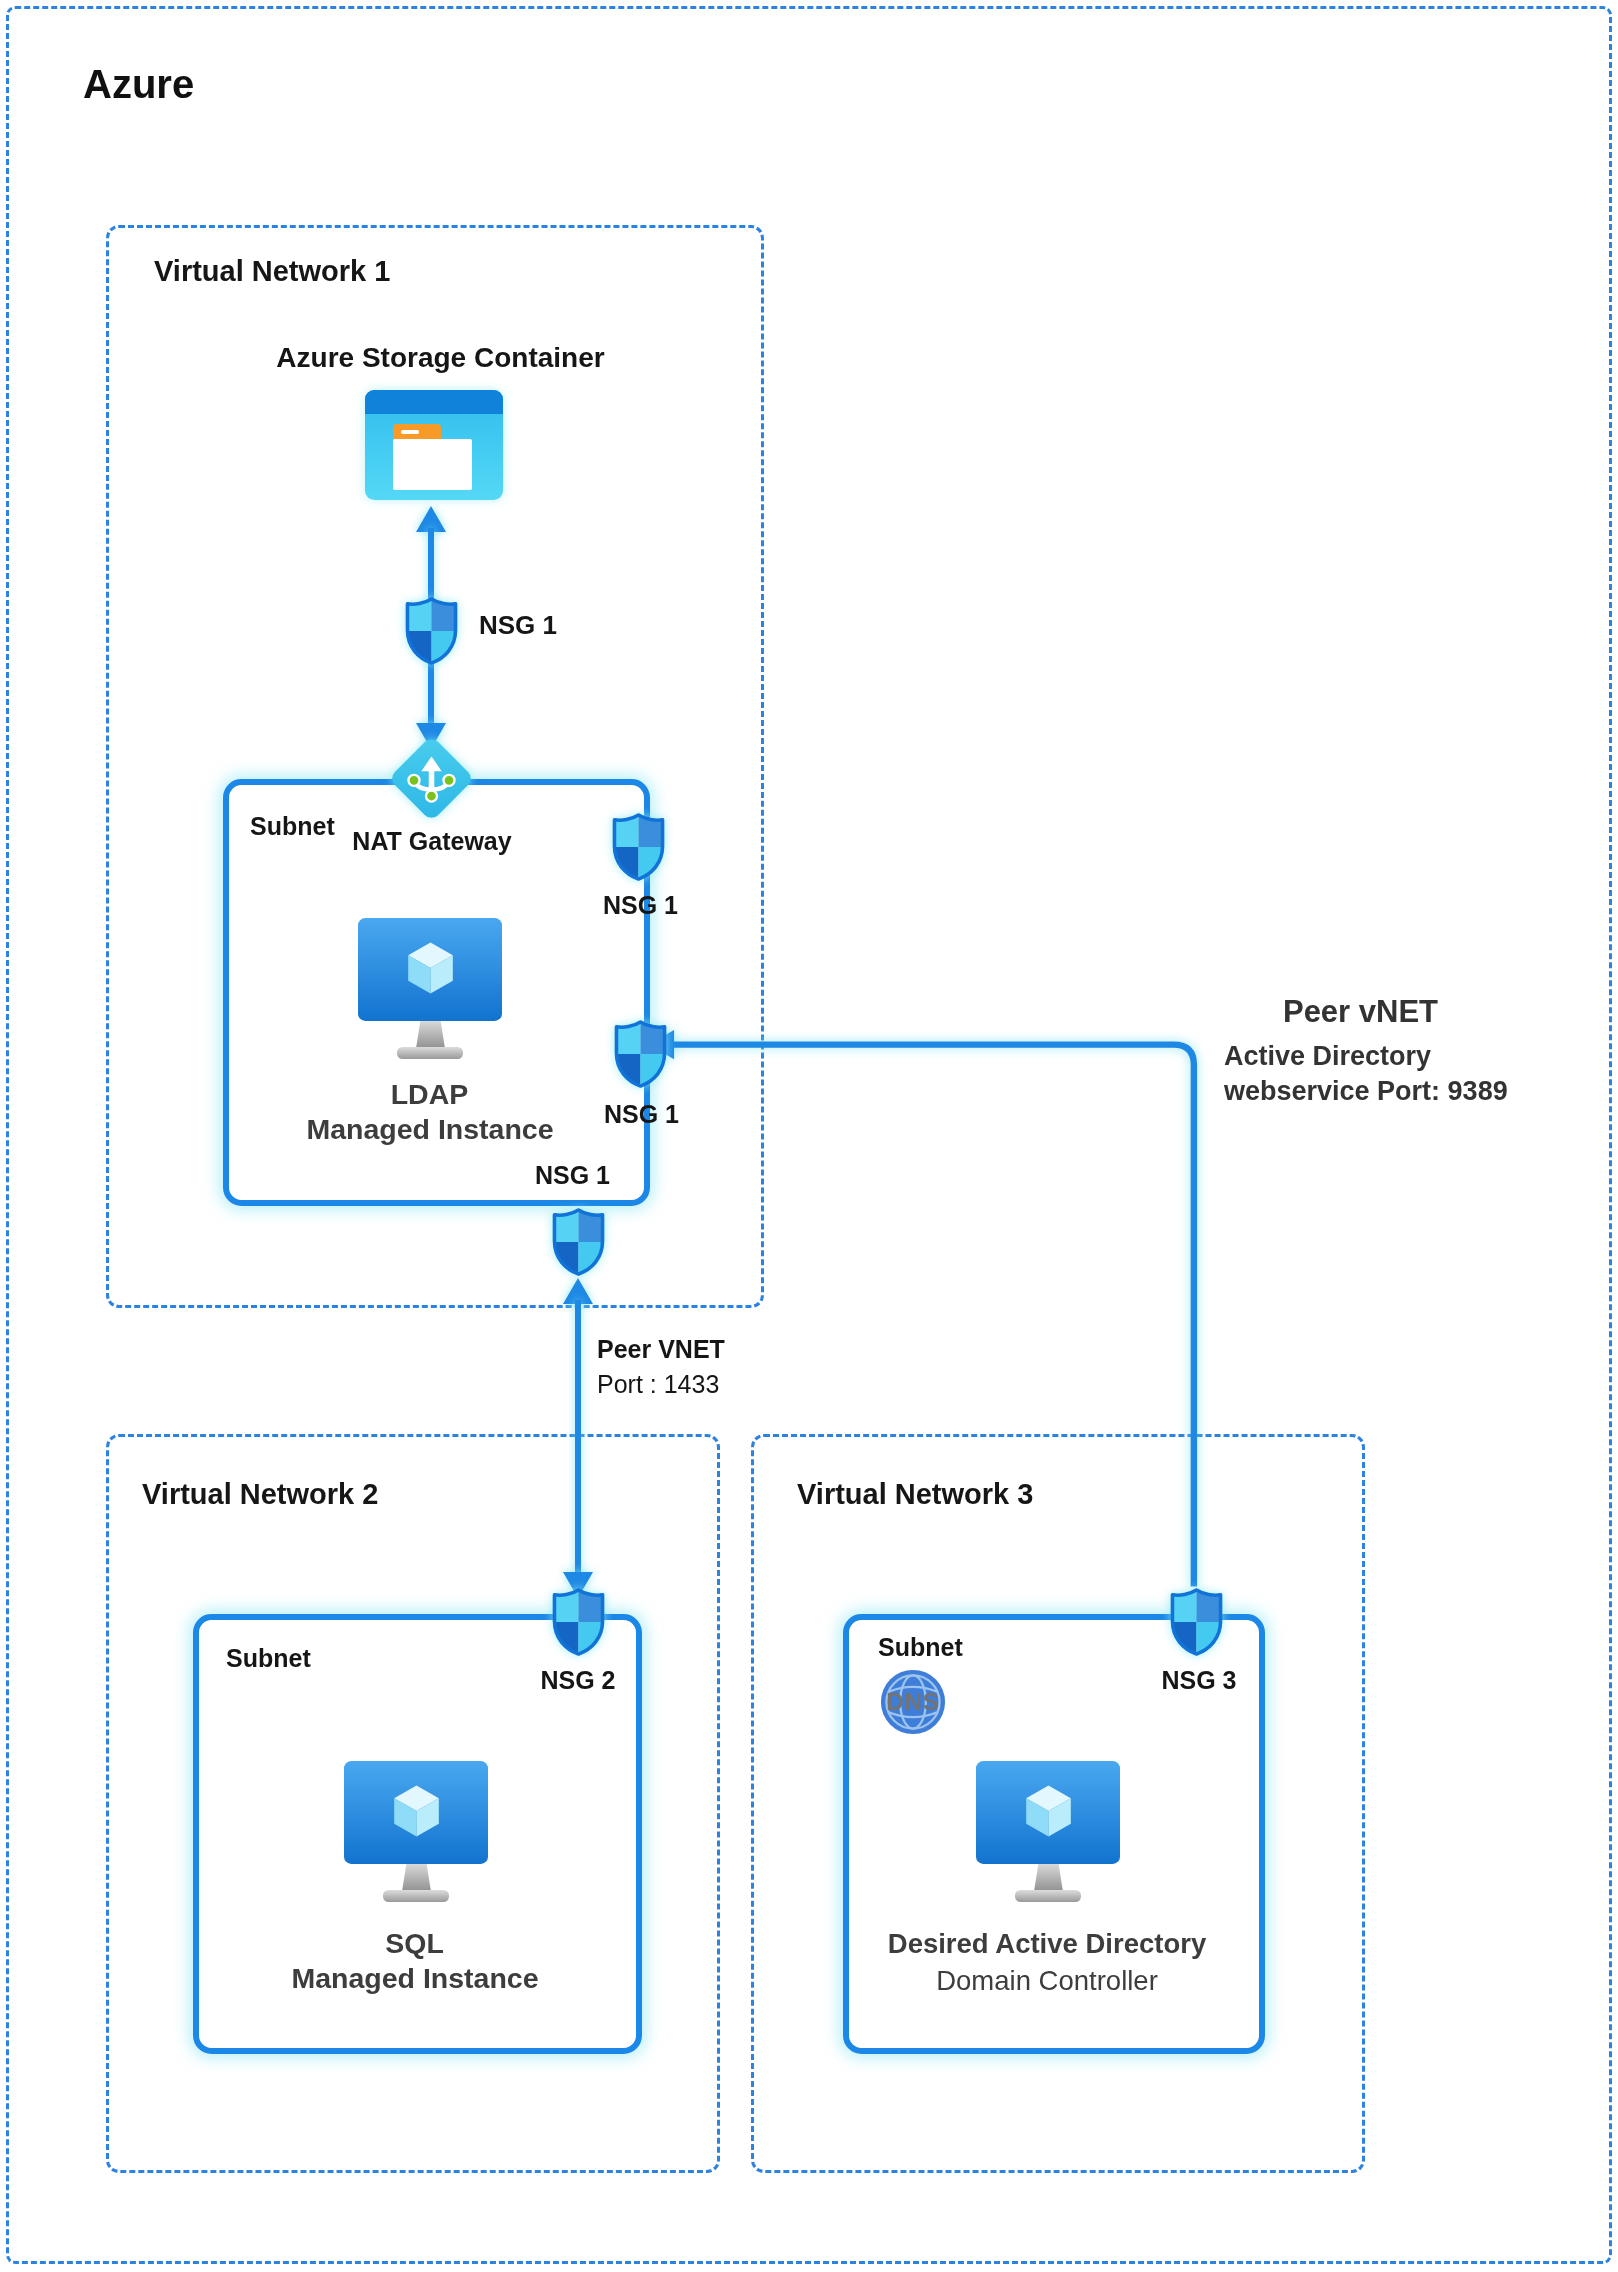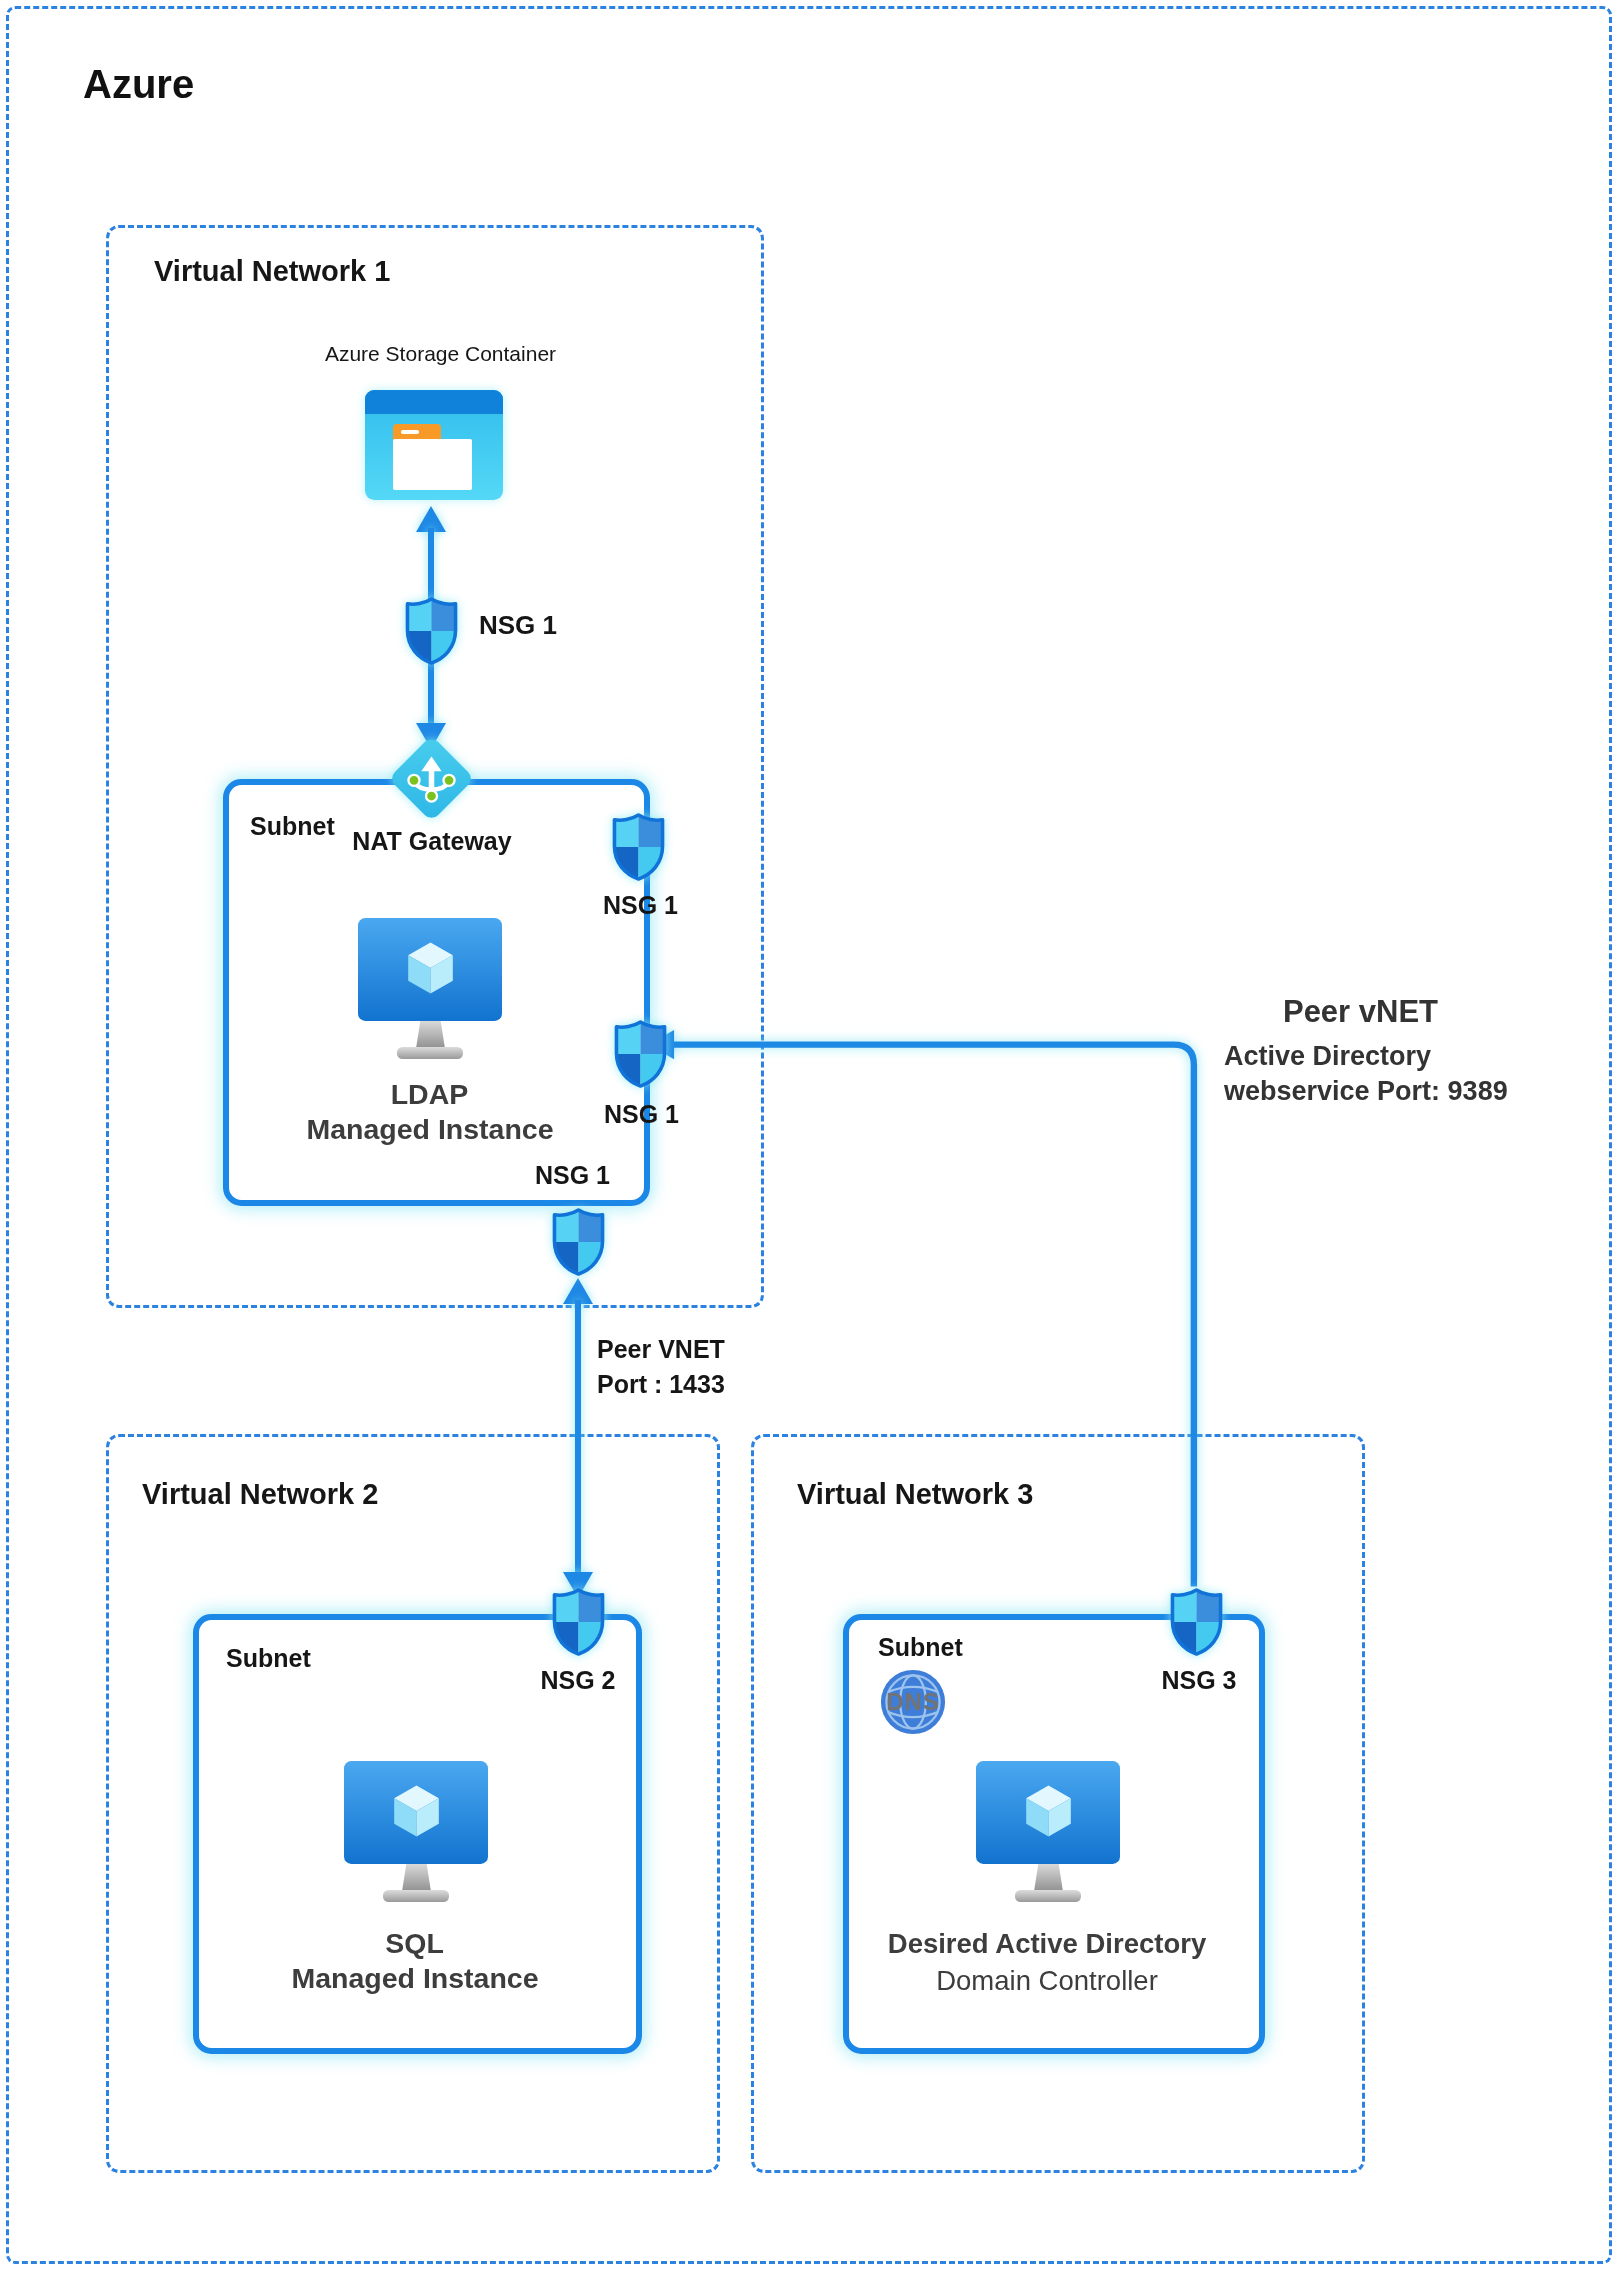--- a/index.html
+++ b/index.html
@@ -49,21 +49,21 @@
 <body>
 
 <div id="canvas">
 
   <div class="dashedbox" style="left:5.5px;top:5.5px;width:1600px;height:2252px;border-radius:9.2px;"></div>
   <div class="lbl" style="left:83px;top:62px;font-size:40px;font-weight:bold;color:#111;">Azure</div>
 
   <div class="dashedbox" style="left:106px;top:225px;width:652px;height:1077px;"></div>
   <div class="lbl" style="left:154px;top:255px;font-size:29px;font-weight:600;">Virtual Network 1</div>
 
-  <div class="lbl center" style="left:220px;top:342px;width:441px;font-size:21px;font-weight:400;">Azure Storage Container</div>
+  <div class="lbl center" style="left:220px;top:342px;width:441px;font-size:28px;font-weight:700;">Azure Storage Container</div>
 
   <div class="storage-icon">
     <div class="st-top"></div>
     <div class="folder-tab">
       <div class="folder-dash"></div>
     </div>
     <div class="folder-body"></div>
   </div>
 
   <div class="arr up" style="left:416px;top:506px;"></div>
@@ -159,21 +159,21 @@
   <rect x="0" y="39" width="32" height="39" fill="#1565c5"></rect>
   <rect x="32" y="39" width="32" height="39" fill="#44c9f0"></rect>
  </g>
  <path d="M32 3 C40 8 51 10 59 8.5 L59 38 C59 57 47 69.5 32 75 C17 69.5 5 57 5 38 L5 8.5 C13 10 24 8 32 3 Z" fill="none" stroke="#1173d8" stroke-width="4" stroke-linejoin="round"></path>
 </svg></div>
 
   <div class="arr up" style="left:563px;top:1278px;"></div>
   <div class="vline" style="left:575px;top:1300px;width:6.4px;height:275px;"></div>
   <div class="arr down" style="left:563px;top:1572px;"></div>
   <div class="lbl" style="left:597px;top:1335px;font-size:25px;font-weight:600;">Peer VNET</div>
-  <div class="lbl" style="left:597px;top:1370px;font-size:25px;font-weight:700;">Port : 1433</div>
+  <div class="lbl" style="left:597px;top:1370px;font-size:25px;font-weight:400;">Port : 1433</div>
 
   <svg class="connector" style="left:641px;top:1015px;" width="574" height="579" viewBox="0 0 625 630">
     <path d="M 30 32 H 580 Q 602 32 602 54 V 622" fill="none" stroke="#1e88e5" stroke-width="7"></path>
     <polygon points="8,32 36,16 36,48" fill="#1e88e5"></polygon>
   </svg>
 
   <div class="lbl center" style="left:1241px;top:994px;width:239px;font-size:31px;font-weight:bold;color:#333;">Peer vNET</div>
   <div class="lbl" style="left:1224px;top:1041px;font-size:27px;font-weight:bold;color:#333;">Active Directory</div>
   <div class="lbl" style="left:1224px;top:1076px;font-size:27px;font-weight:bold;color:#333;">webservice Port: 9389</div>
 

